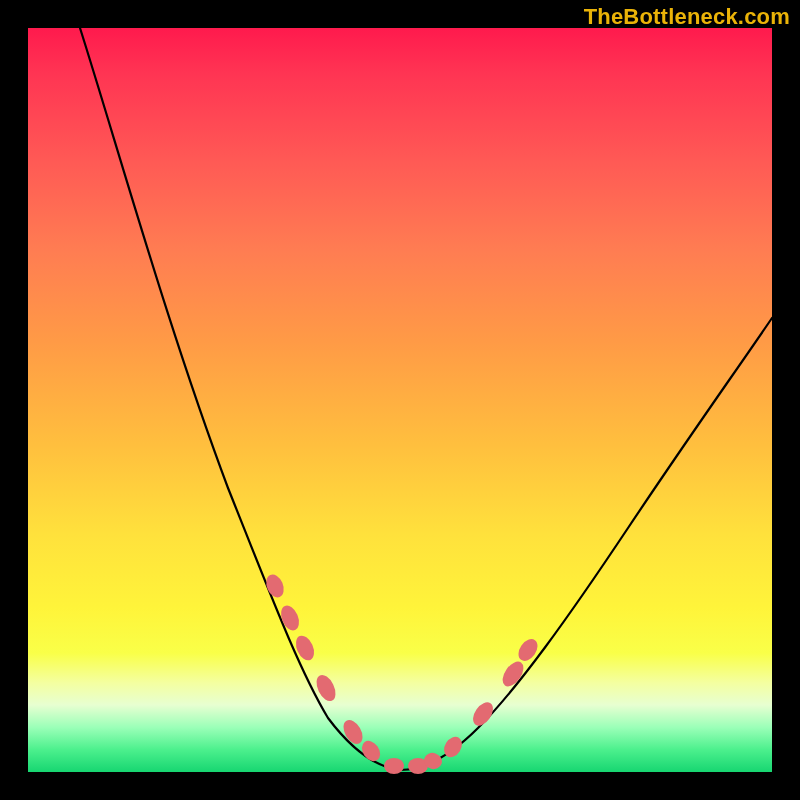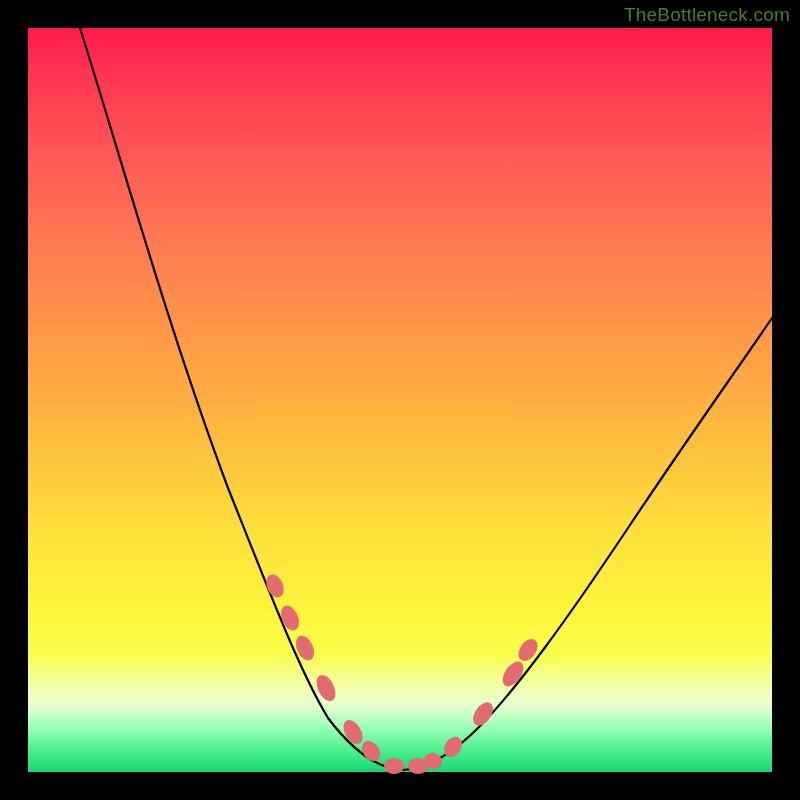--- a/index.html
+++ b/index.html
@@ -43,24 +43,24 @@
       #9bffb8 94%,
       #4cf08d 97%,
       #17d671 100%
     );
   }
   
   .watermark {
     position: absolute;
     top: 4px;
     right: 10px;
-    color: #4d7c0f;
-    font-size: 19px;
+    color: #eab308;
+    font-size: 22px;
     letter-spacing: 0.2px;
-    font-weight: 400;
+    font-weight: 700;
     user-select: none;
   }
   
   svg.curve {
     position: absolute;
     left: 0;
     top: 0;
     width: 744px;
     height: 744px;
     overflow: visible;

